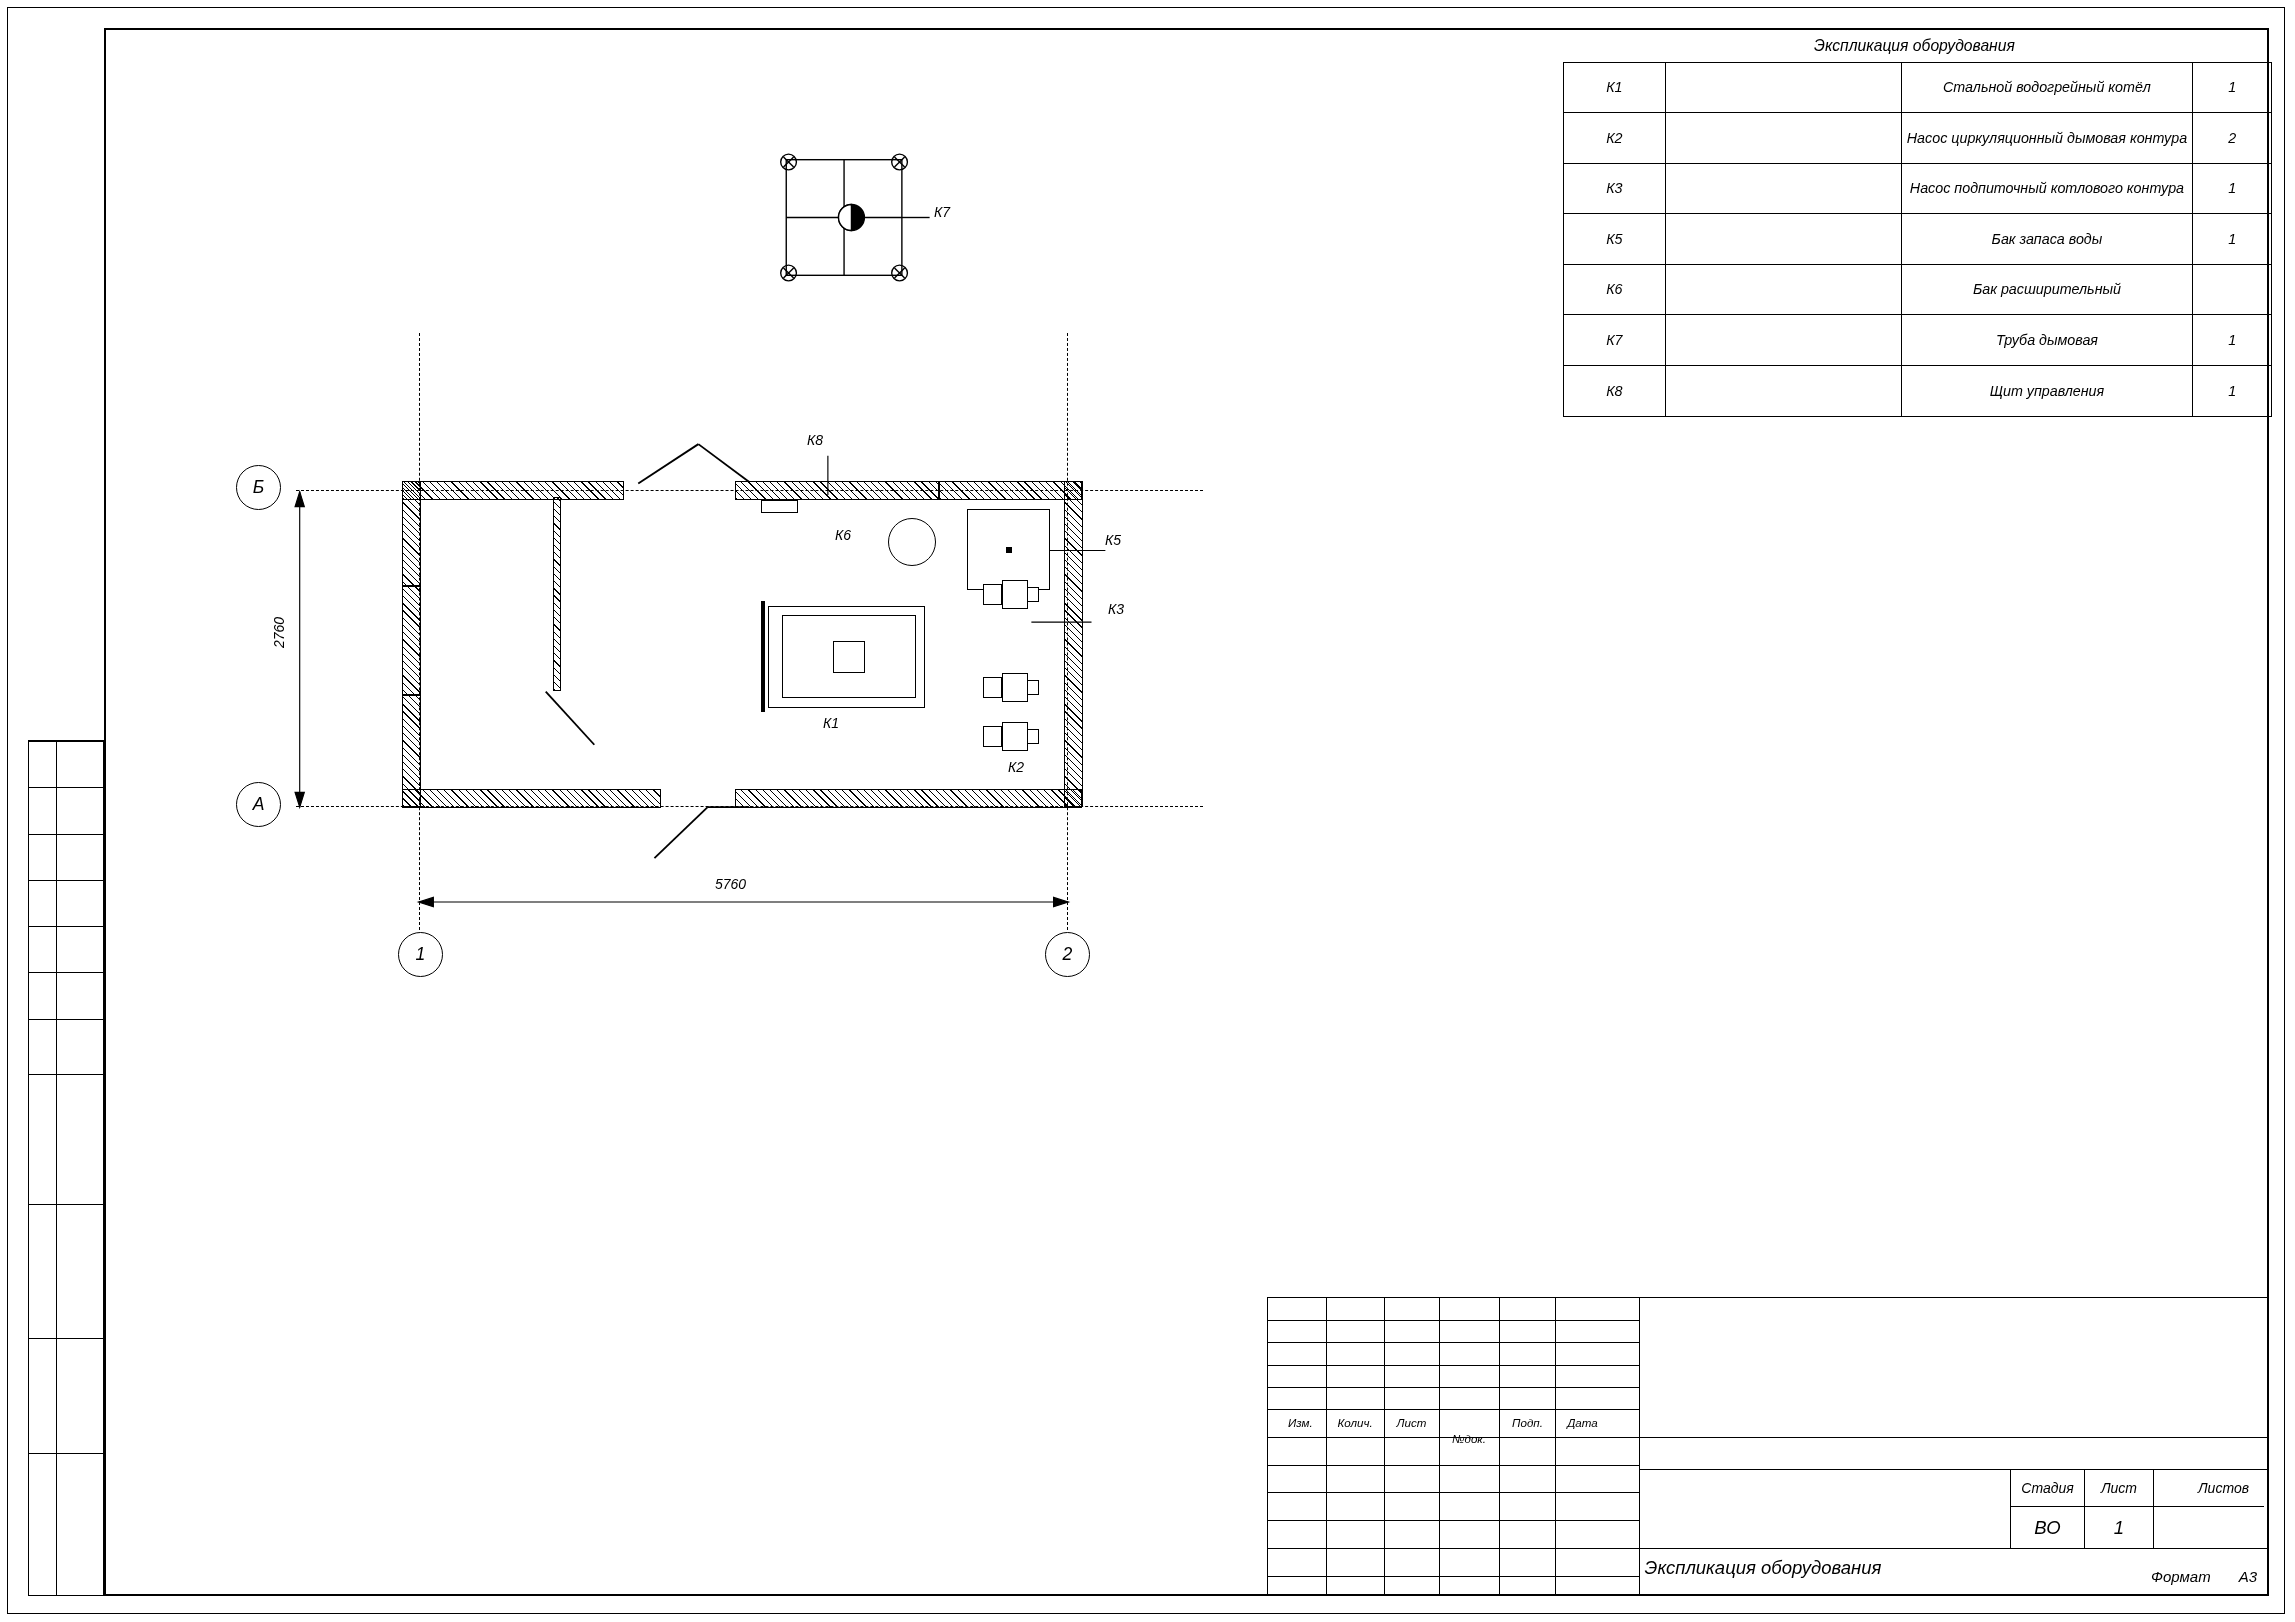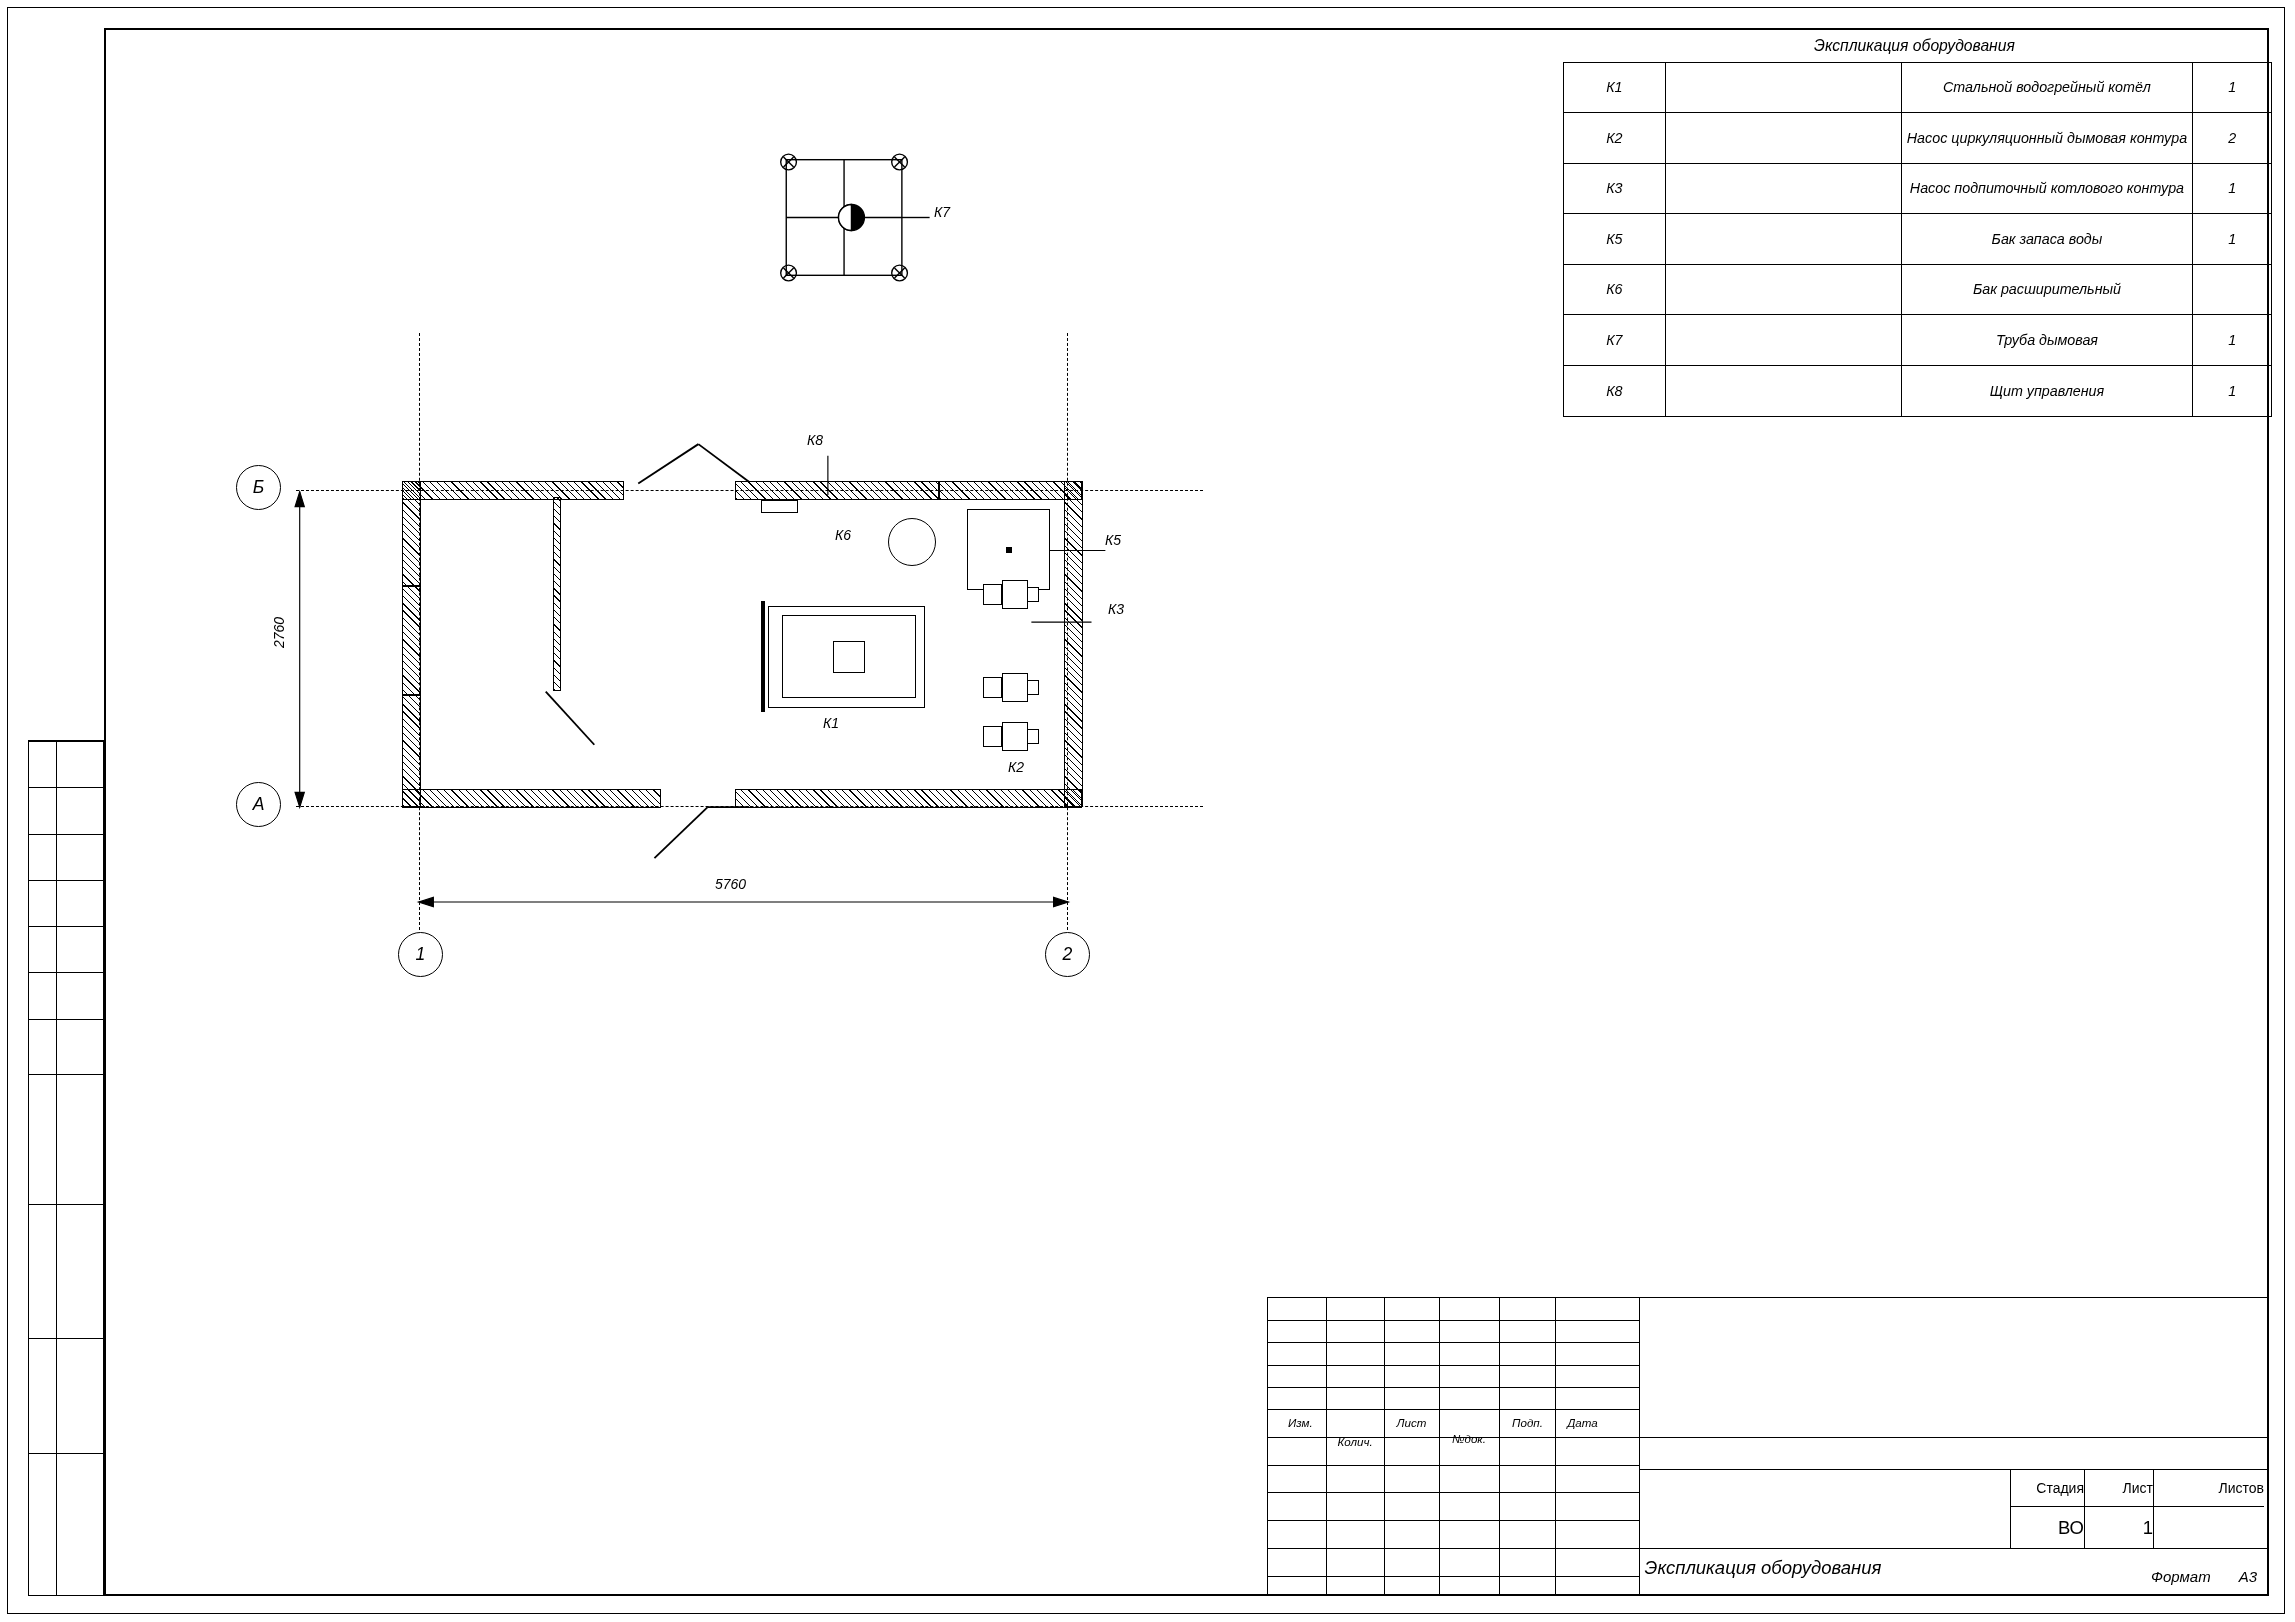--- a/index.html
+++ b/index.html
@@ -73,21 +73,21 @@
   #tb-name{
     position:absolute;left:4.6px;top:178px;width:352px;
     text-align:center;font-style:italic;font-size:18.5px;color:#000;line-height:1.25;
   }
   #tb-sheet-title{
     position:absolute;left:4.6px;top:259px;width:393px;
     text-align:left;font-style:italic;font-size:18.5px;color:#000;
   }
   .stage-cell{
     position:absolute;border-left:1.4px solid #000;box-sizing:border-box;
-    text-align:right;font-size:14px;color:#000;
+    text-align:center;font-style:italic;font-size:14px;color:#000;
   }
   #format-line{
     position:absolute;left:1563px;top:1568px;width:694px;
     font-style:italic;font-size:15px;color:#000;
     display:flex;justify-content:flex-end;gap:28px;
   }
   
   #plan{position:absolute;left:0;top:0;width:1295px;height:1064px;}
   .wall{position:absolute;background:
       repeating-linear-gradient(45deg,#000 0 0.9px,transparent 0.9px 5.1px);
@@ -310,21 +310,21 @@
       <div class="rowln" style="top:194px;"></div>
       <div class="rowln" style="top:222px;"></div>
       <div class="rowln" style="top:250px;"></div>
       <div class="rowln" style="top:278px;"></div>
       <div class="colln" style="left:58px;"></div>
       <div class="colln" style="left:116px;"></div>
       <div class="colln" style="left:171px;"></div>
       <div class="colln" style="left:231px;"></div>
       <div class="colln" style="left:287px;"></div>
       <span class="tb-hdr" style="left:9.3px;top:118px;width:46px;text-align:center;">Изм.</span>
-      <span class="tb-hdr" style="left:59px;top:118px;width:56px;margin-top:19px;">Колич.</span>
+      <span class="tb-hdr" style="left:59px;top:118px;width:56px;">Колич.</span>
       <span class="tb-hdr" style="left:117px;top:118px;width:53px;">Лист</span>
       <span class="tb-hdr" style="left:172px;top:134px;width:58px;">№док.</span>
       <span class="tb-hdr" style="left:233px;top:118px;width:53px;">Подп.</span>
       <span class="tb-hdr" style="left:288px;top:118px;width:53px;">Дата</span>
     </div>
 
     <div id="tb-right">
       <div class="tb-sep" style="top:139px;"></div>
       <div class="tb-sep" style="top:171px;"></div>
       <div class="tb-sep" style="top:250px;"></div>

